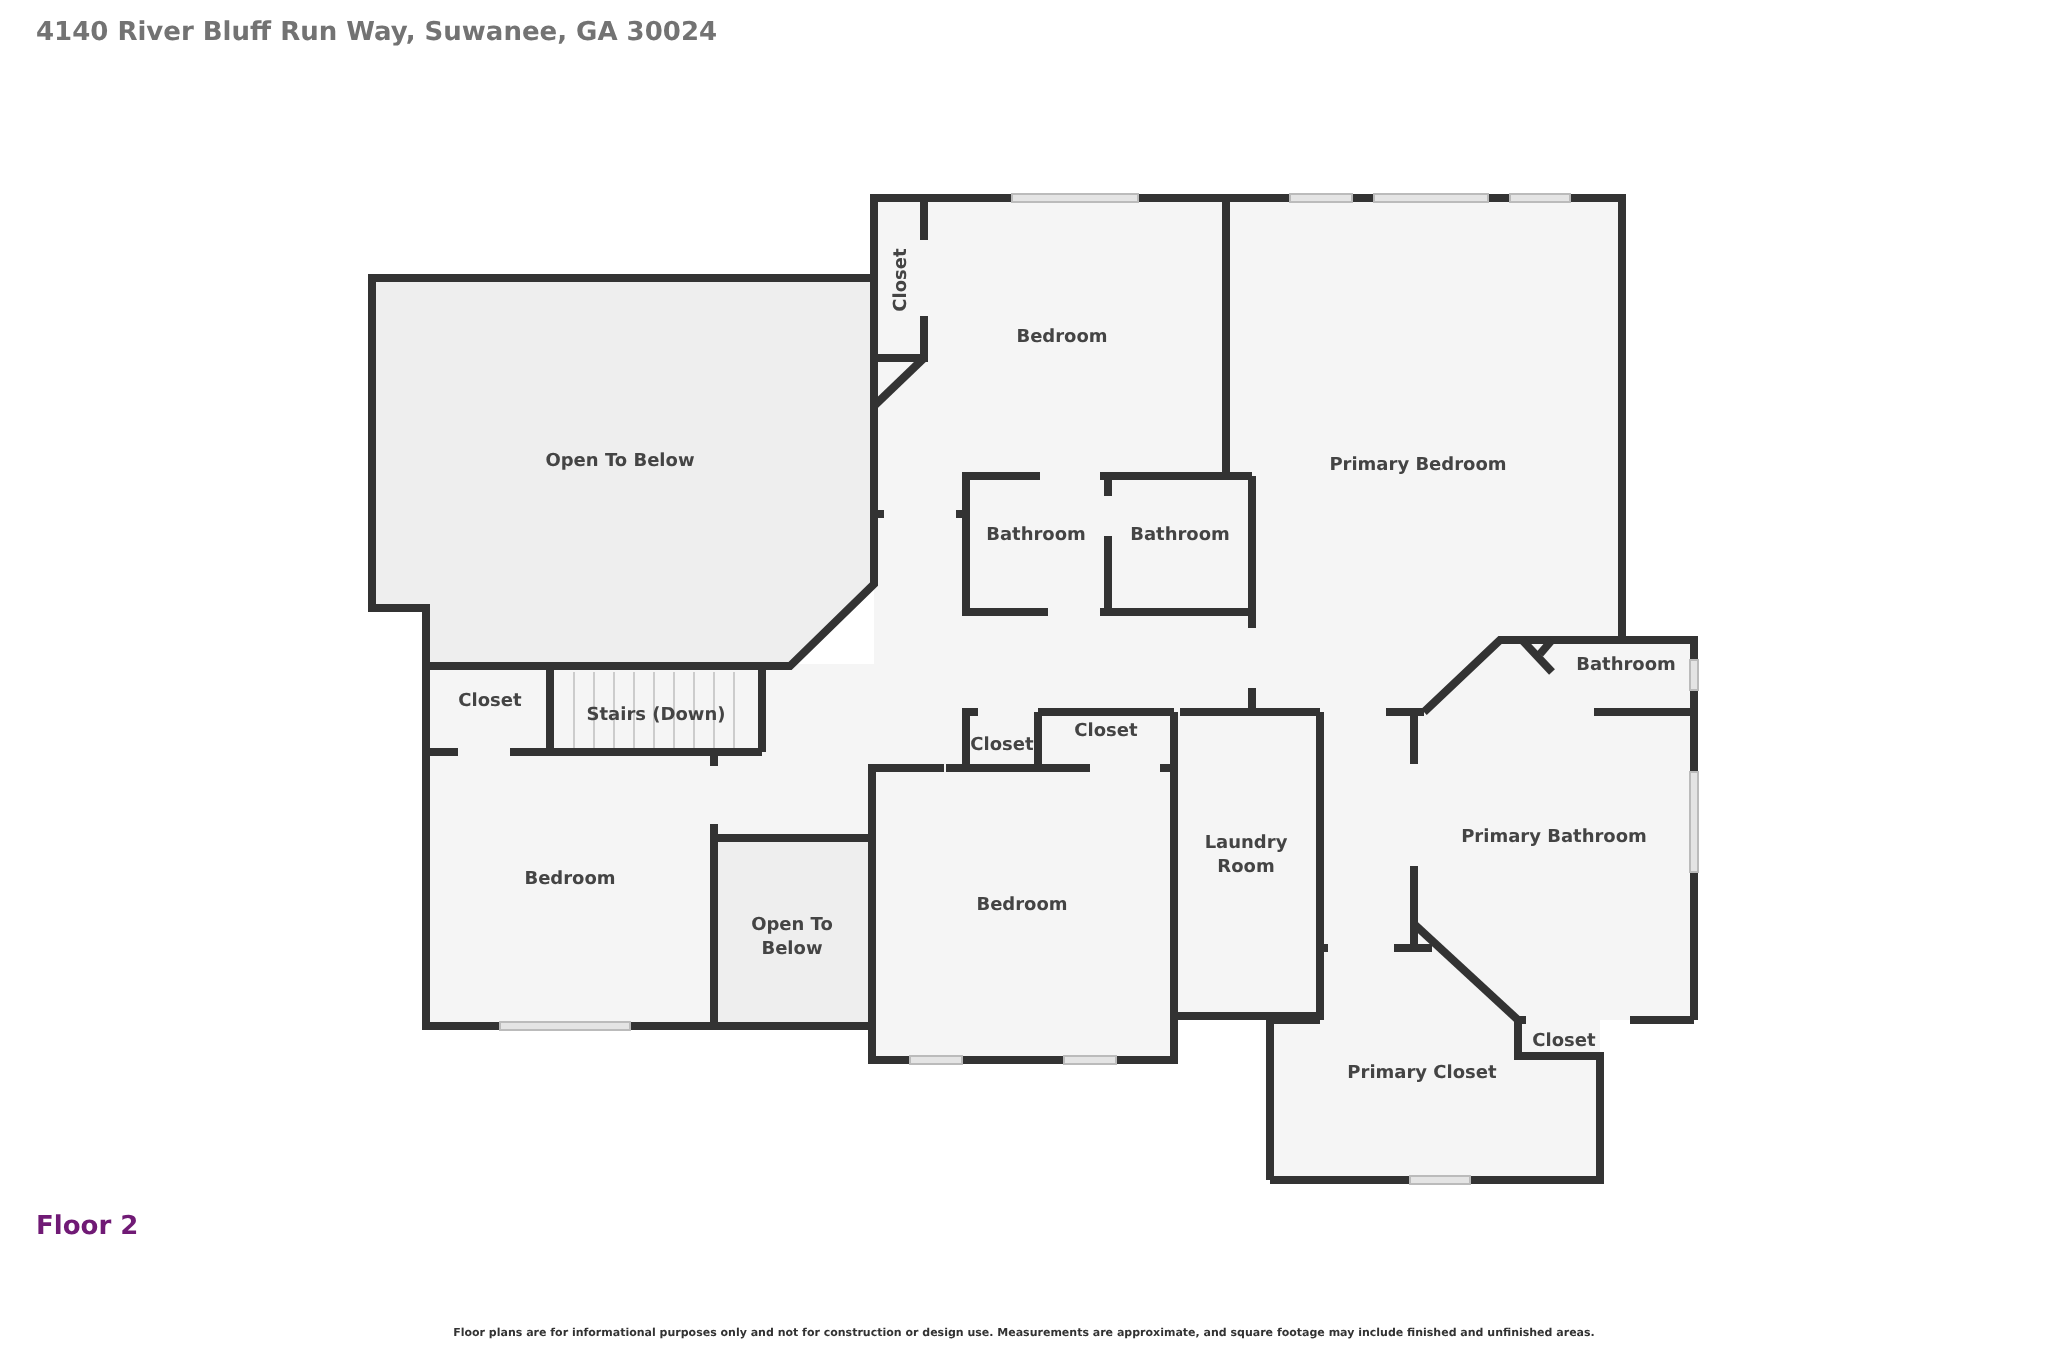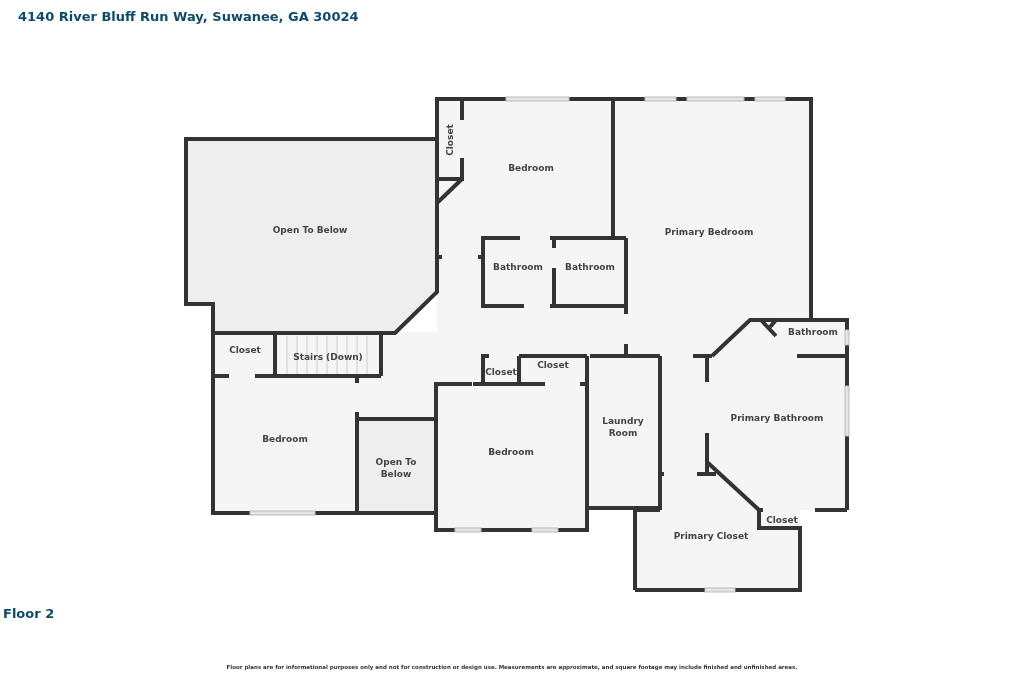--- a/index.html
+++ b/index.html
@@ -1,18 +1,18 @@
 <!DOCTYPE html>
 <html><head>
 <meta charset="utf-8">
 <style>
   html, body { margin:0; padding:0; background:#ffffff; }
   body { width:1024px; height:682px; position:relative; overflow:hidden; font-family:"DejaVu Sans", sans-serif; }
-  .title { position:absolute; left:18px; top:9px; font-size:13px; font-weight:bold; color:#0c4a6e; letter-spacing:0; }
-  .floor { position:absolute; left:3px; top:606px; font-size:13px; font-weight:bold; color:#0c4a6e; }
+  .title { position:absolute; left:18px; top:9px; font-size:13px; font-weight:bold; color:#737373; letter-spacing:0; }
+  .floor { position:absolute; left:18px; top:606px; font-size:13px; font-weight:bold; color:#701a75; }
   .disclaimer { position:absolute; left:0; width:1024px; top:664px; text-align:center; font-size:5.5px; font-weight:bold; color:#333; }
   svg.plan { position:absolute; left:0; top:0; }
   .lbl { font-family:"DejaVu Sans", sans-serif; font-weight:bold; fill:#444; font-size:9px; text-anchor:middle; }
 </style>
 </head>
 <body>
 
 <div class="title">4140 River Bluff Run Way, Suwanee, GA 30024</div>
 
 <svg class="plan" width="1024" height="682" viewBox="0 0 1024 682" xmlns="http://www.w3.org/2000/svg">

